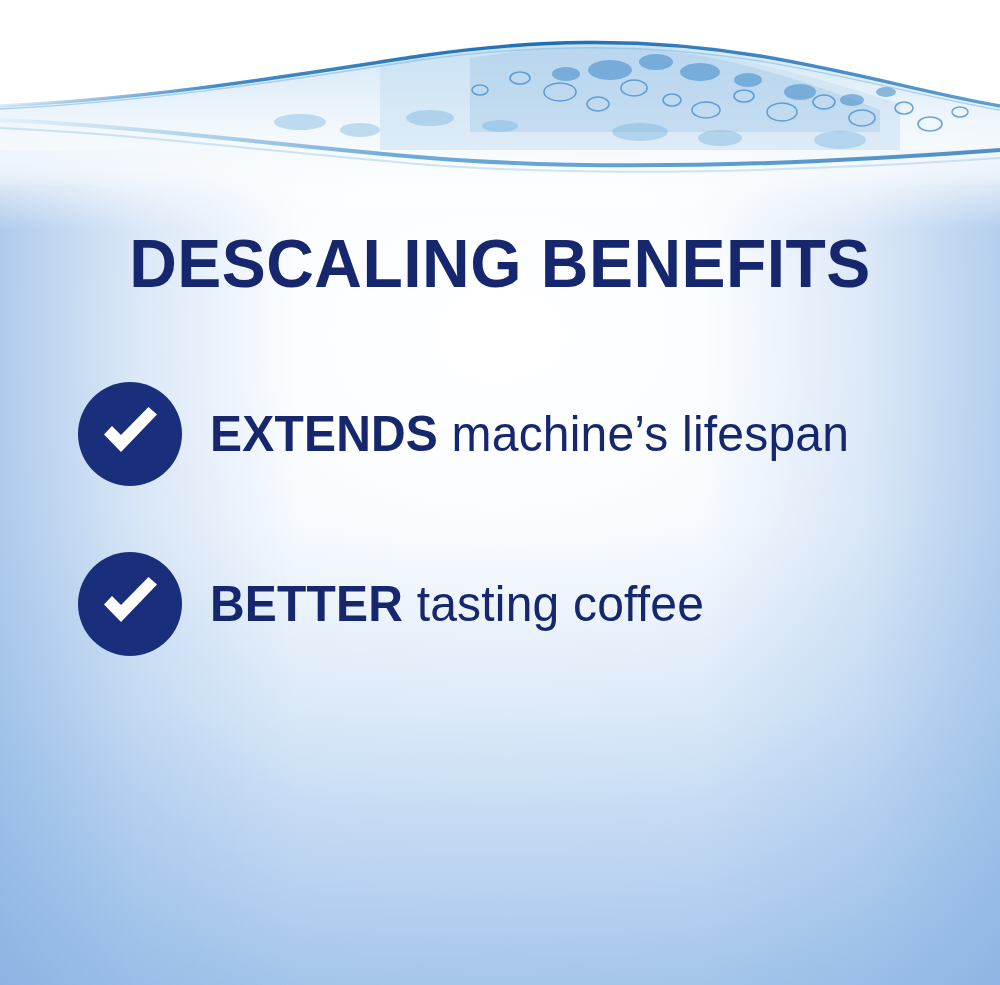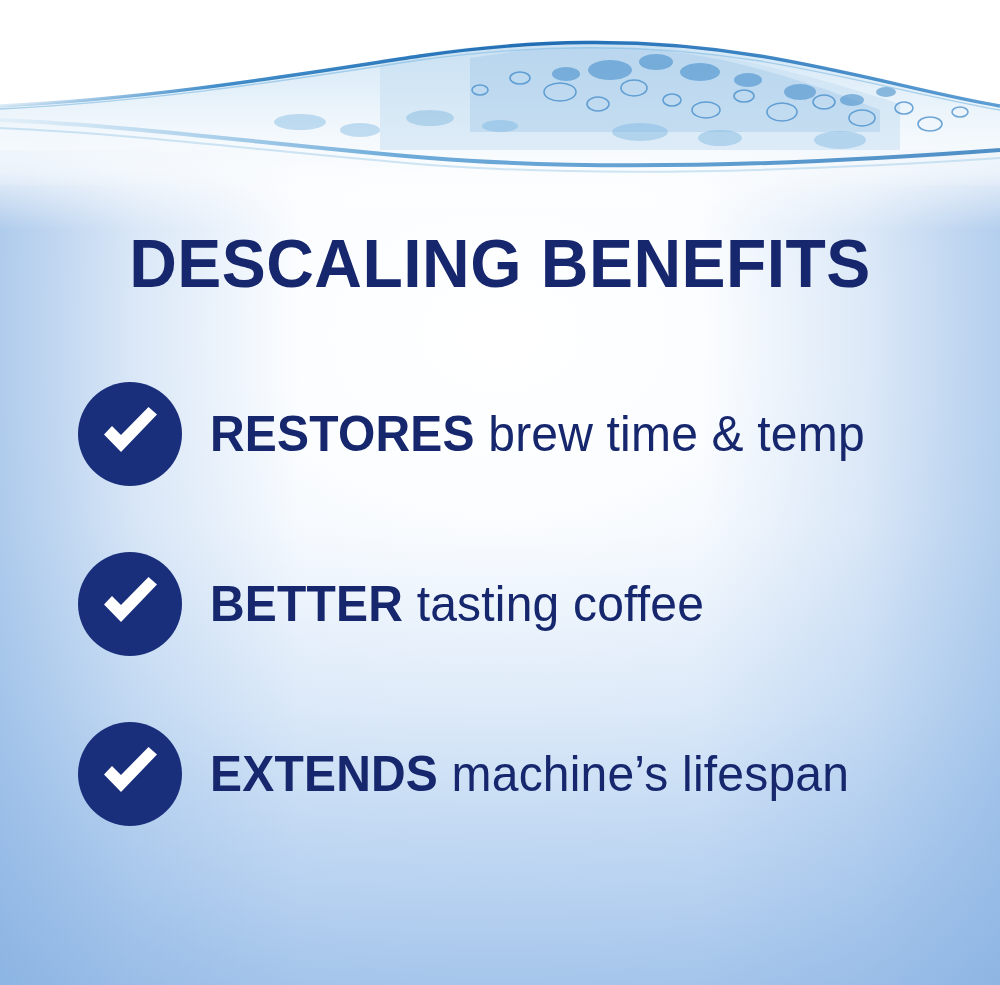--- a/index.html
+++ b/index.html
@@ -244,50 +244,39 @@
       <path d="M0,128 C140,134 280,153 430,165
                C580,176 760,174 1000,158" fill="none" stroke="#a8cfea" stroke-width="2" opacity="0.55"></path>
     </svg>
   </div>
 
 
   <div class="headline">DESCALING BENEFITS</div>
 
   <div class="benefits">
 
+
     <div class="benefit-row">
       <span class="check-badge">
         <svg viewBox="0 0 104 104" xmlns="http://www.w3.org/2000/svg">
           <circle cx="52" cy="52" r="52" fill="#1a2f7c"></circle>
           <path d="M26 52.5 L43 70 L79 32.5 L70.5 25 L43 53 L34 44 Z" fill="#ffffff"></path>
         </svg>
       </span>
       <span class="benefit-text">
-        <span class="benefit-strong">RESTORES</span><span class="benefit-rest"> brew time &amp; temp</span>
+        <span class="benefit-strong">EXTENDS</span><span class="benefit-rest"> machine’s lifespan</span>
       </span>
     </div>
 
     <div class="benefit-row">
       <span class="check-badge">
         <svg viewBox="0 0 104 104" xmlns="http://www.w3.org/2000/svg">
           <circle cx="52" cy="52" r="52" fill="#1a2f7c"></circle>
           <path d="M26 52.5 L43 70 L79 32.5 L70.5 25 L43 53 L34 44 Z" fill="#ffffff"></path>
         </svg>
       </span>
       <span class="benefit-text">
         <span class="benefit-strong">BETTER</span><span class="benefit-rest"> tasting coffee</span>
       </span>
     </div>
 
-    <div class="benefit-row">
-      <span class="check-badge">
-        <svg viewBox="0 0 104 104" xmlns="http://www.w3.org/2000/svg">
-          <circle cx="52" cy="52" r="52" fill="#1a2f7c"></circle>
-          <path d="M26 52.5 L43 70 L79 32.5 L70.5 25 L43 53 L34 44 Z" fill="#ffffff"></path>
-        </svg>
-      </span>
-      <span class="benefit-text">
-        <span class="benefit-strong">EXTENDS</span><span class="benefit-rest"> machine’s lifespan</span>
-      </span>
-    </div>
-
   </div>
 </div>
 
 </body></html>

